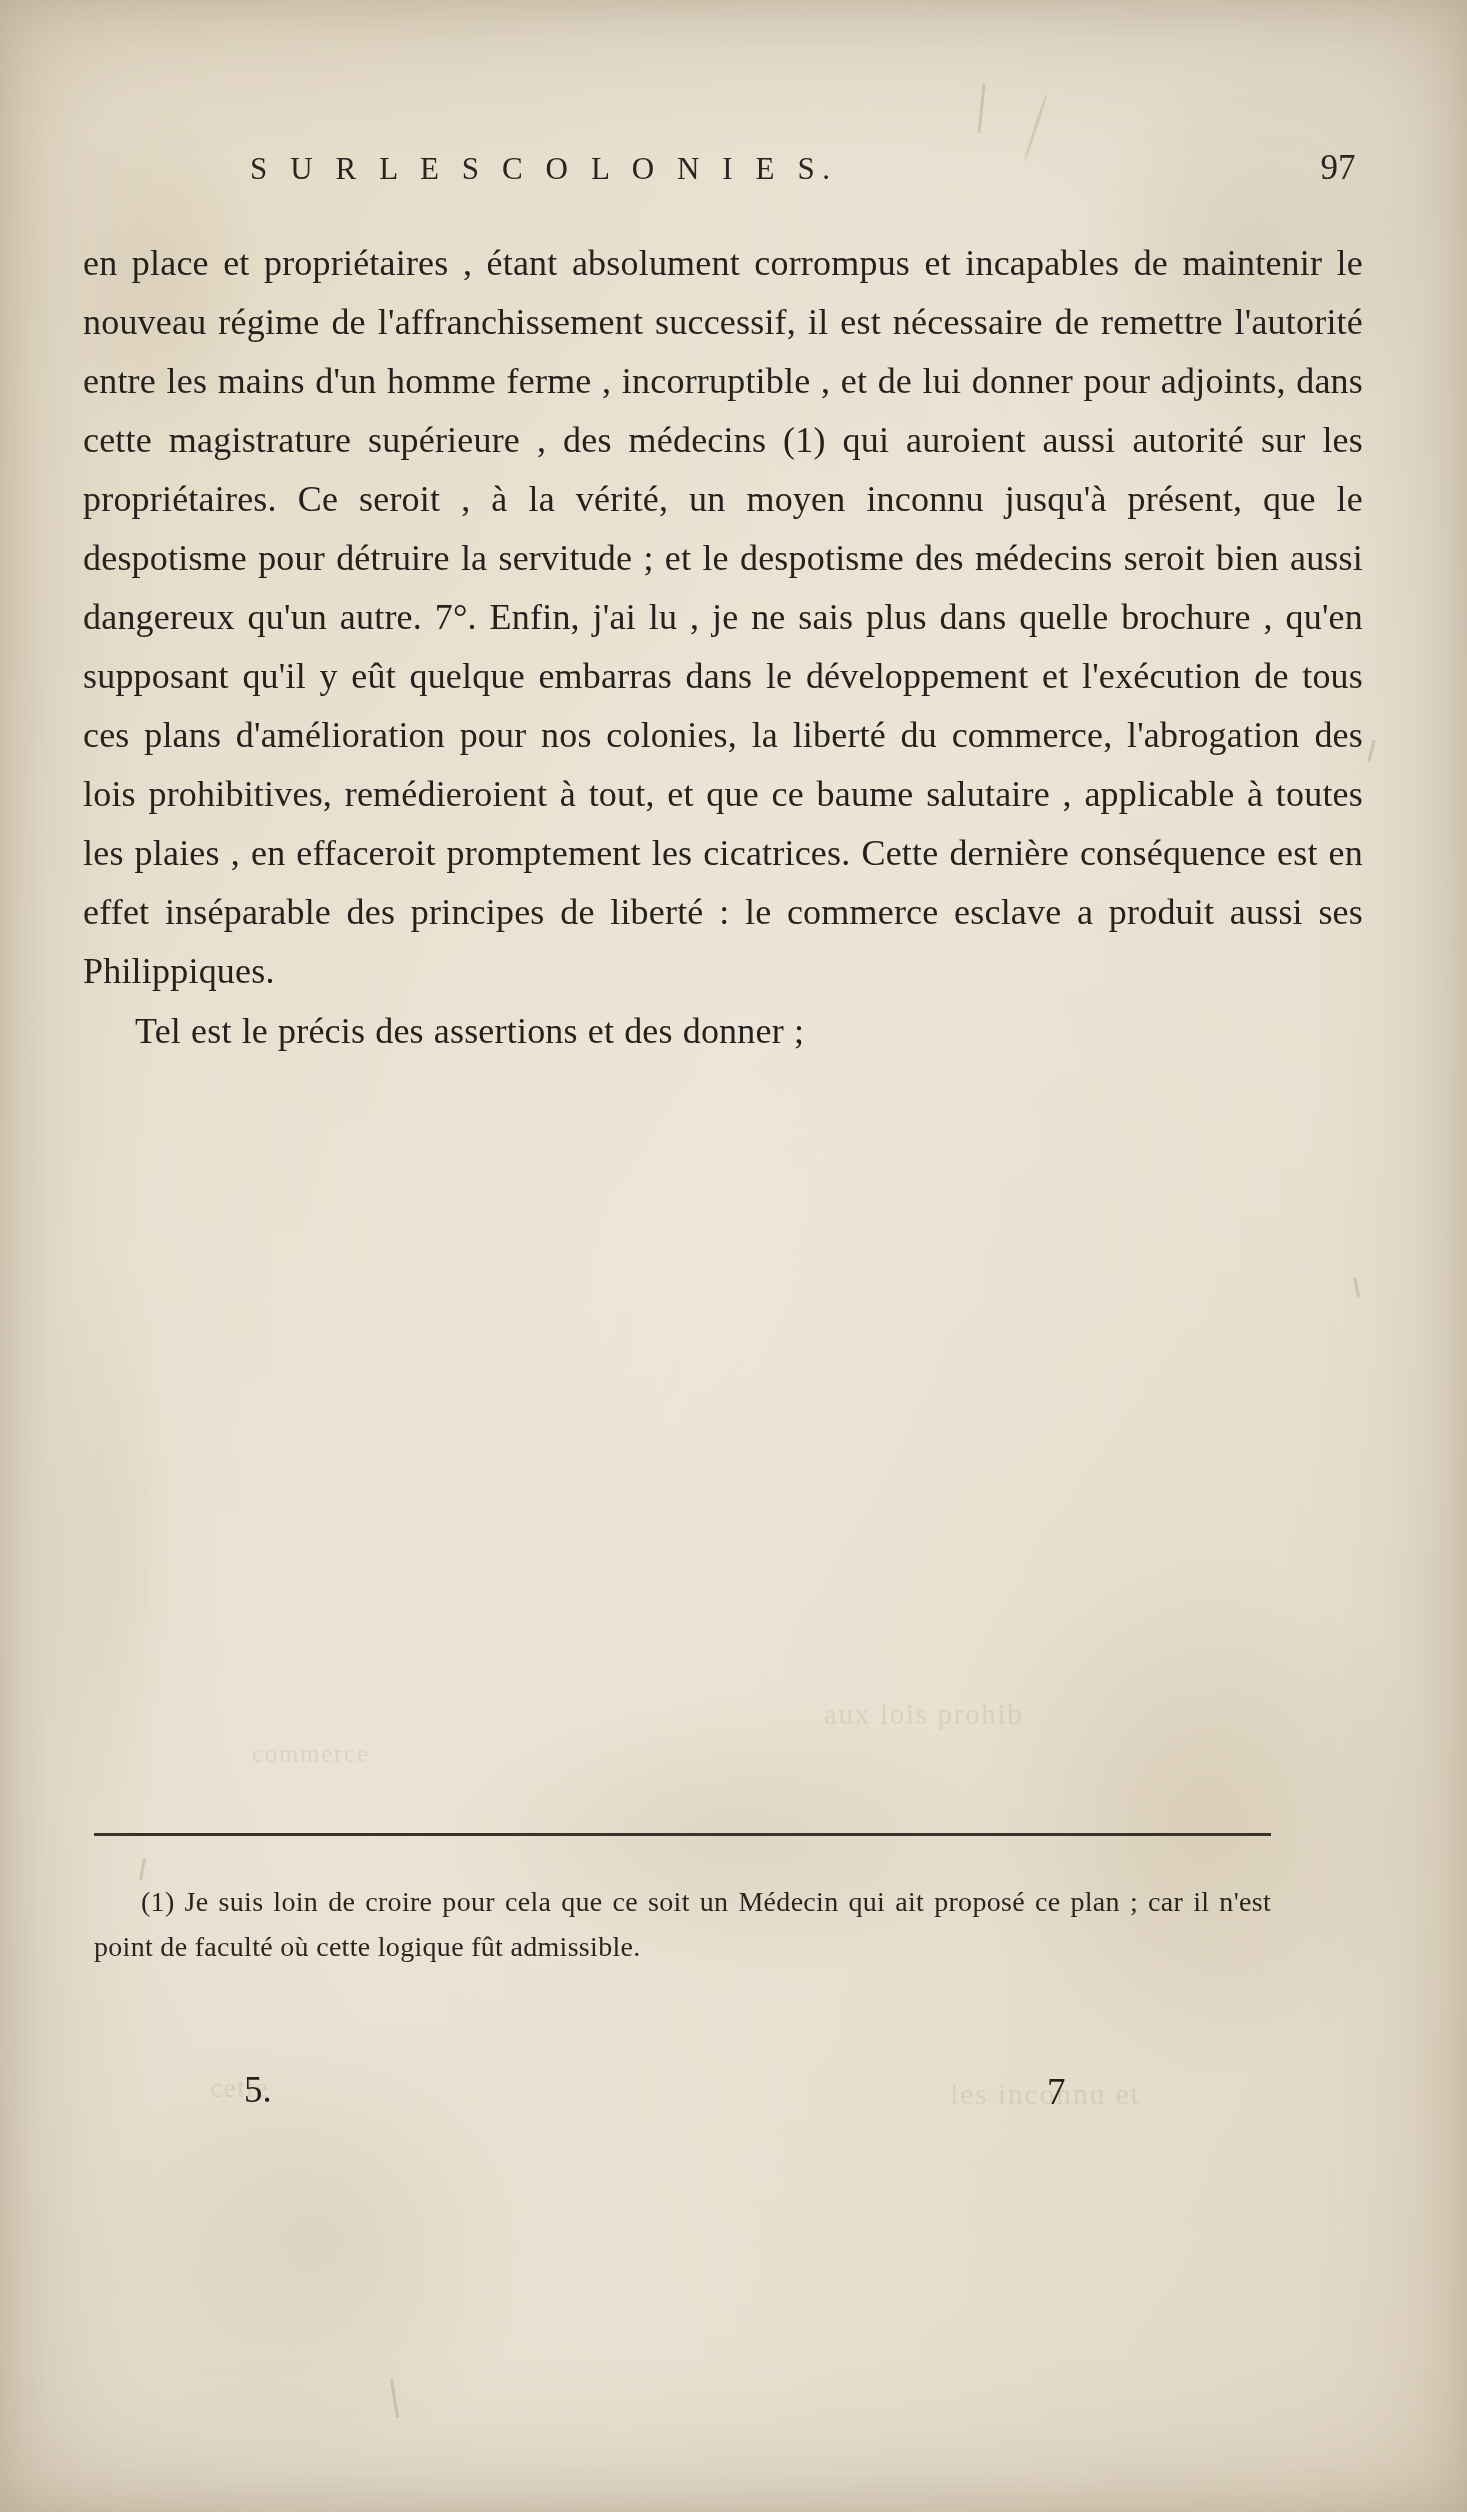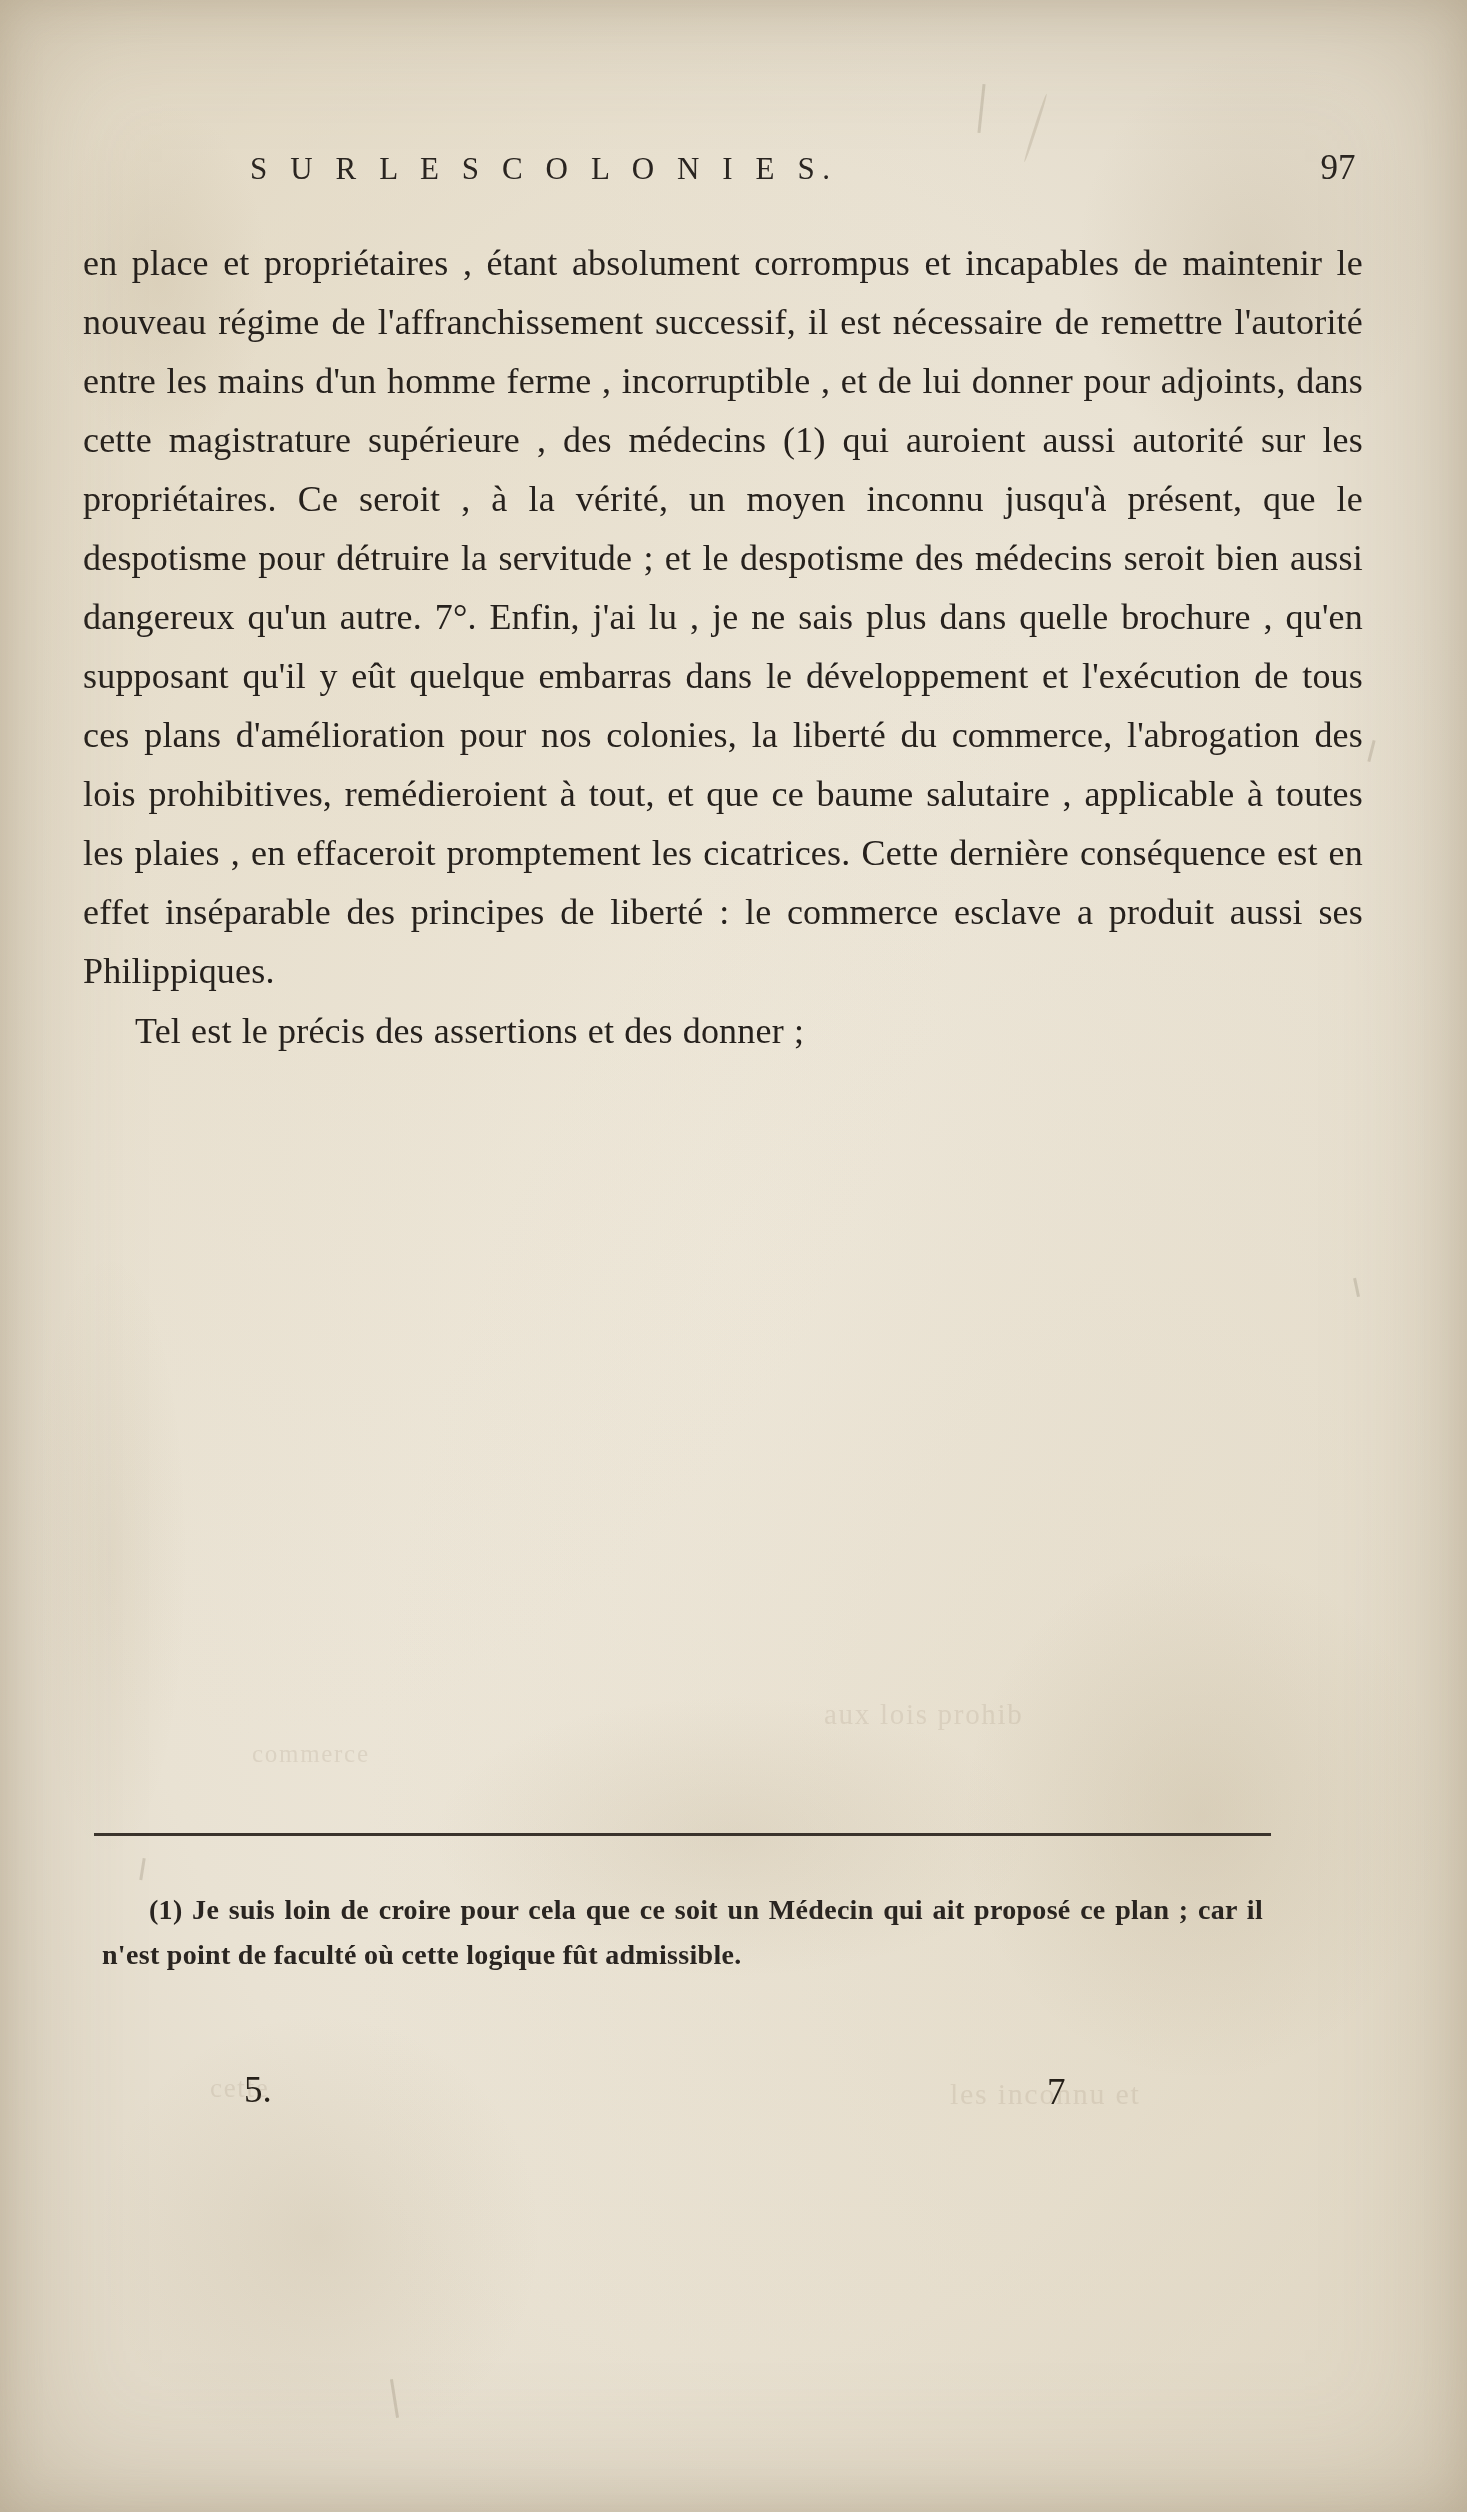--- a/index.html
+++ b/index.html
@@ -130,21 +130,21 @@
     left: 94px;
     top: 1879px;
     width: 1177px;
     font-size: 28px;
     line-height: 45px;
     color: #2a2521;
     text-align: justify;
     text-align-last: left;
     letter-spacing: 0.3px;
   }
-  .footnote p { margin: 8px; text-indent: 47px; font-weight: bold; }
+  .footnote p { margin: 0; text-indent: 47px; }
 
   .signature {
     position: absolute;
     left: 244px;
     top: 2068px;
     font-size: 37px;
     color: #262019;
     font-family: "Liberation Serif", serif;
   }
   .sheet-number {

